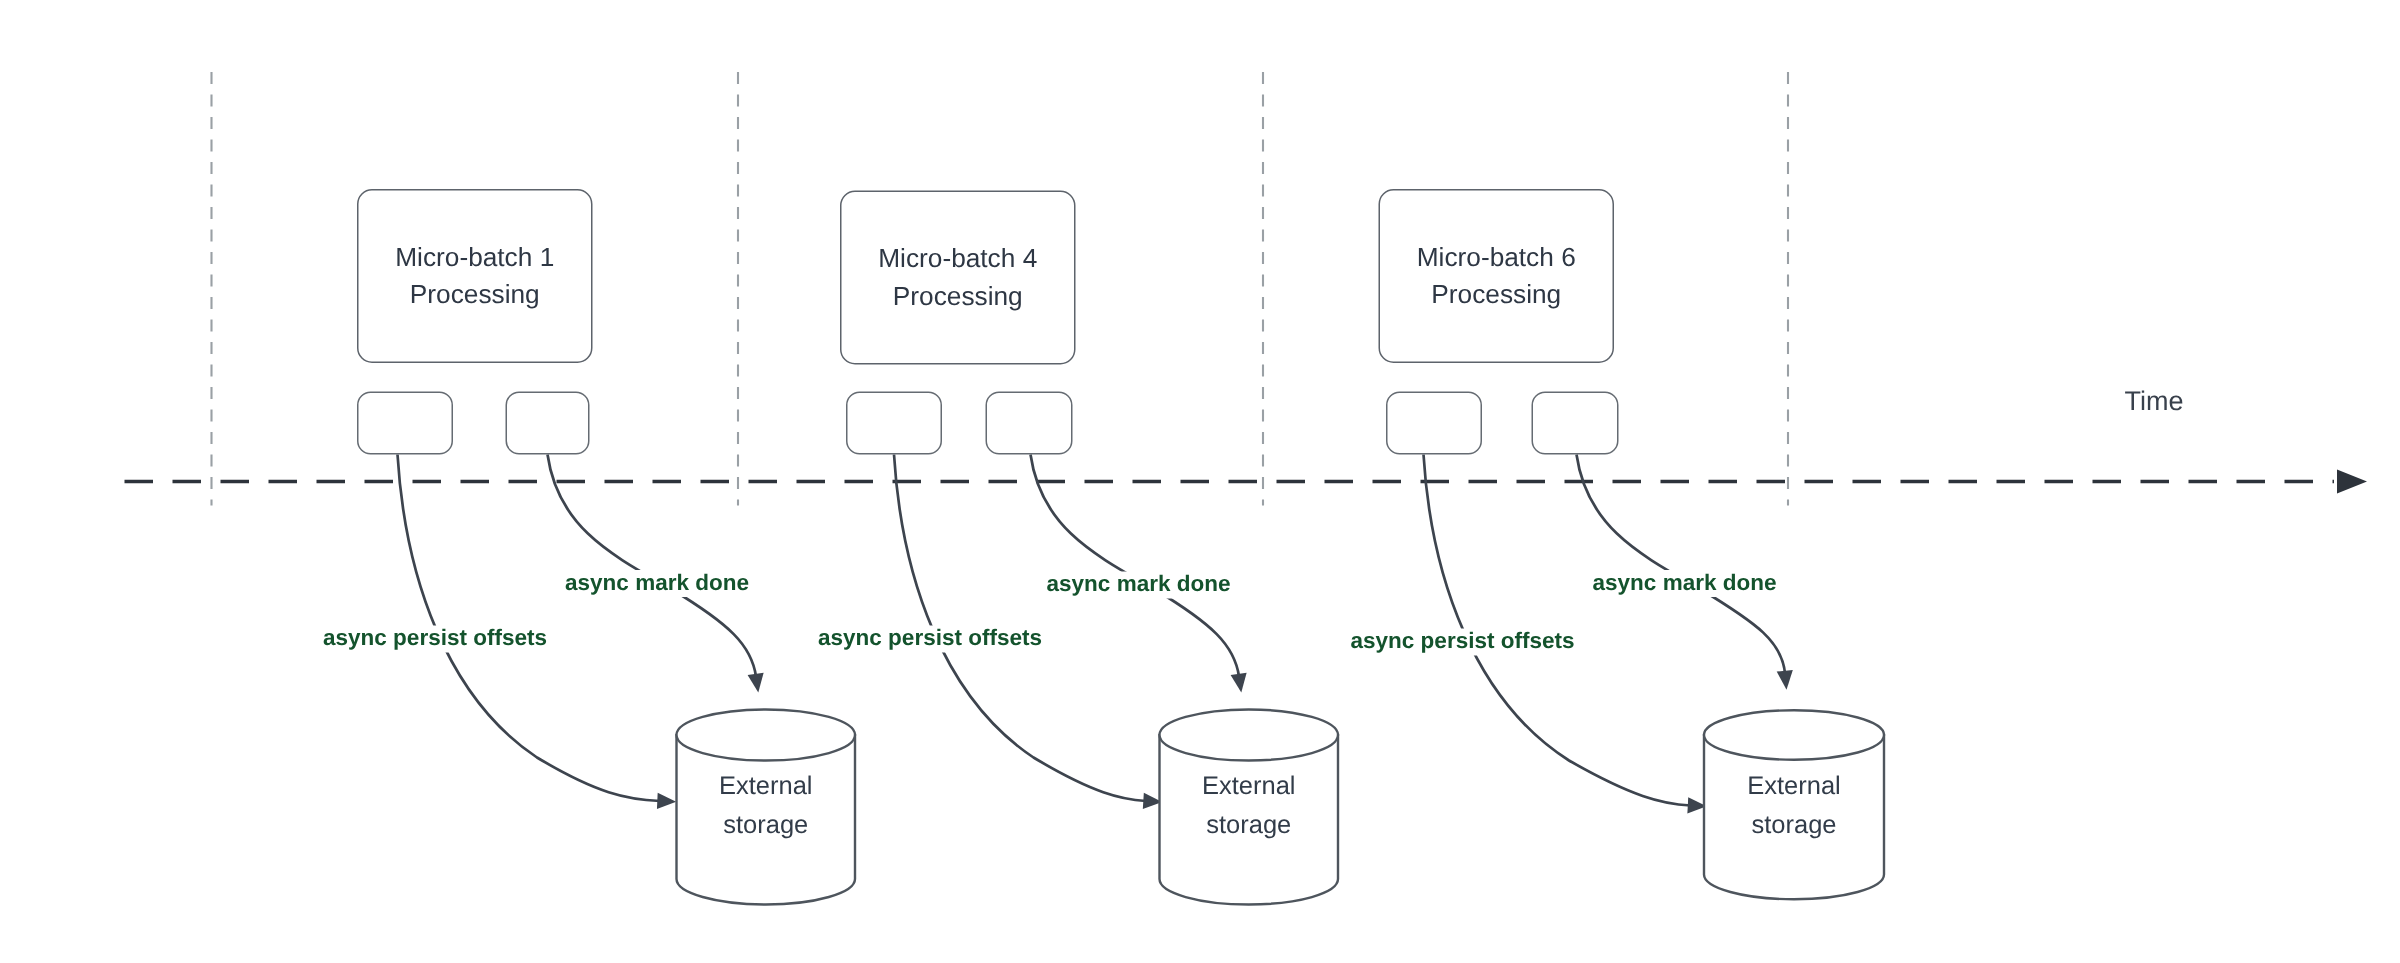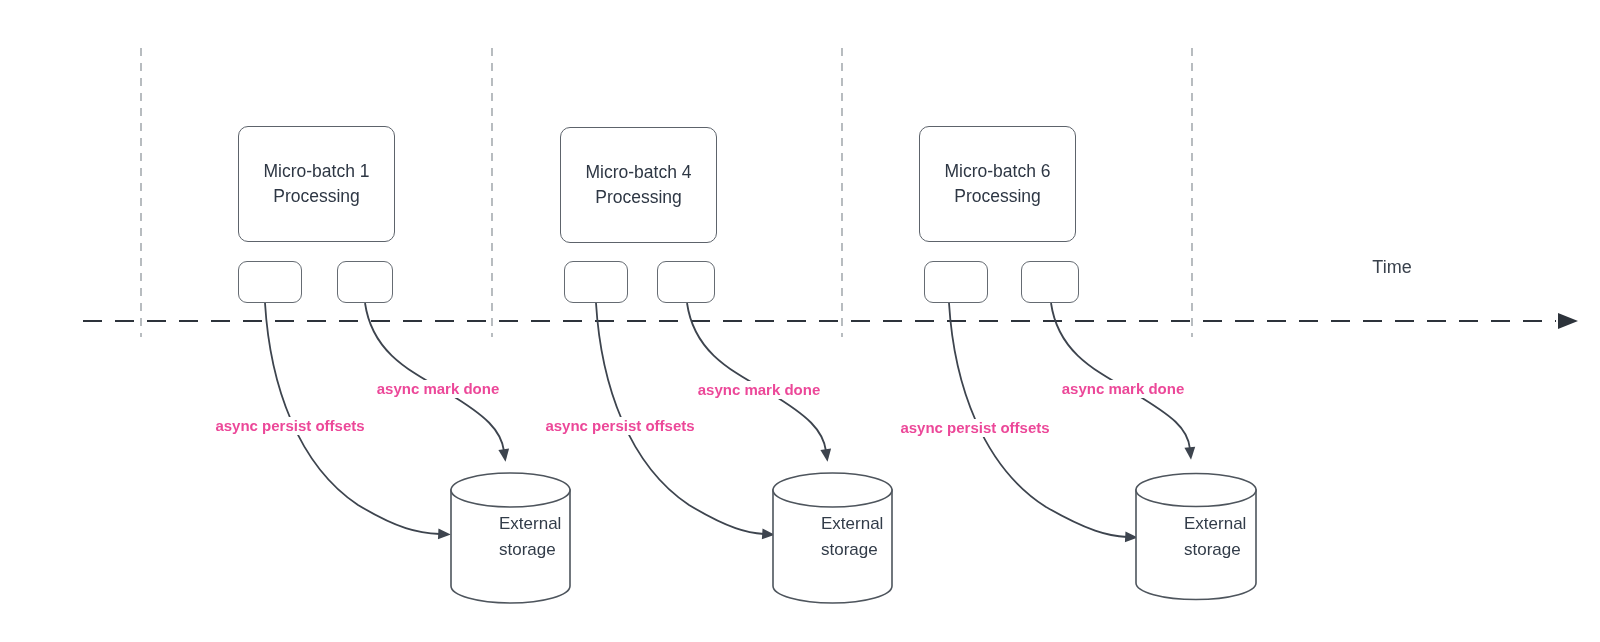--- a/index.html
+++ b/index.html
@@ -14,29 +14,29 @@
     display:flex;align-items:center;justify-content:center;text-align:center;
     font-size:17.5px;line-height:1.45;color:#2e3744;white-space:pre-line;
     z-index:3;
   }
   .small-box{
     position:absolute;height:42px;box-sizing:border-box;
     border:1.5px solid #656b72;border-radius:9px;background:#fff;z-index:3;
   }
   .flow-label{
     position:absolute;transform:translateX(-50%);white-space:nowrap;
-    font-size:15px;font-weight:700;color:#ec4899;background:#ffffff;
+    font-size:15px;font-weight:700;color:#14532d;background:#ffffff;
     padding:0 3px;line-height:1.2;z-index:4;
   }
   .cyl-label{
-    position:absolute;text-align:left;font-size:17px;line-height:26px;
-    color:#323c49;white-space:pre-line;z-index:4;margin-left:48px;
+    position:absolute;text-align:center;font-size:17px;line-height:26px;
+    color:#323c49;white-space:pre-line;z-index:4;
   }
   .time-label{
-    position:absolute;left:1392px;top:257px;transform:translateX(-50%);
+    position:absolute;left:1436px;top:257px;transform:translateX(-50%);
     font-size:18px;color:#39414c;z-index:4;text-align:center;
   }
 </style>
 </head>
 <body>
 
 <div class="canvas">
 
   <svg class="shapes" viewBox="0 0 1600 642" xmlns="http://www.w3.org/2000/svg">
     <defs>

